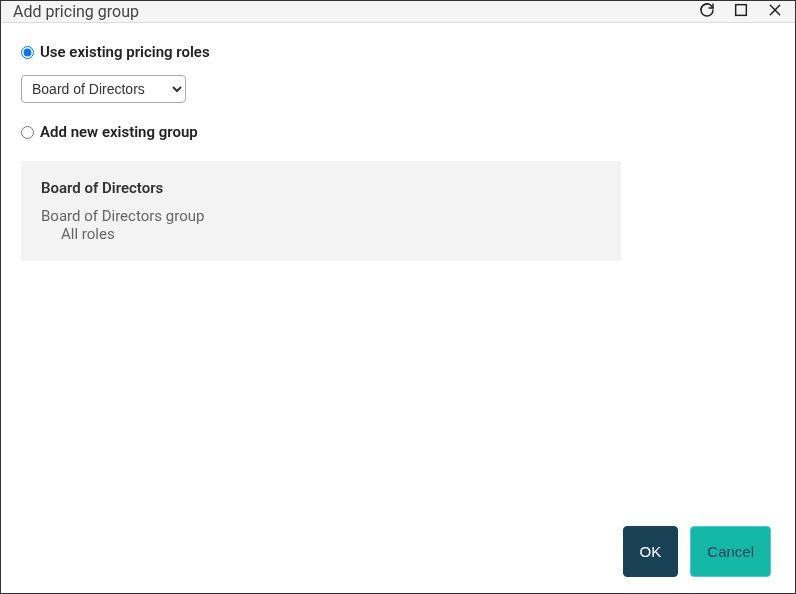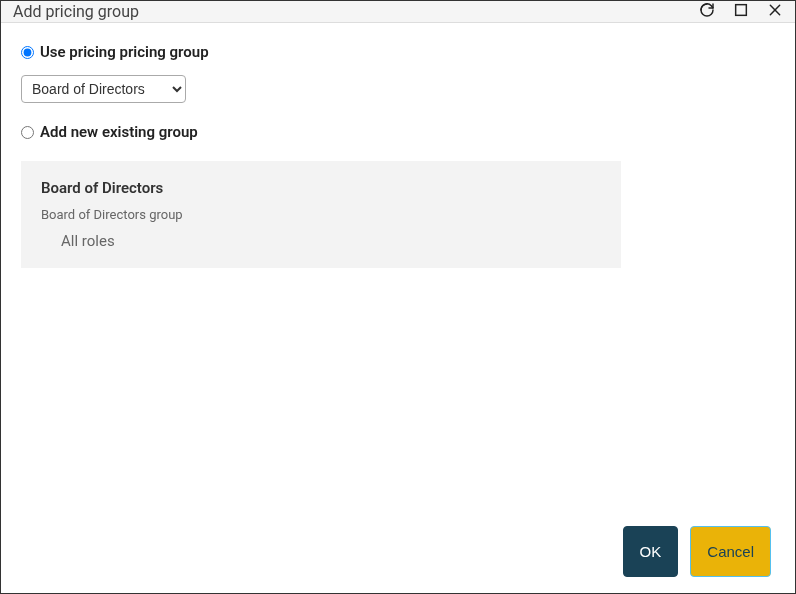--- a/index.html
+++ b/index.html
@@ -79,23 +79,22 @@
       width: 600px;
       margin-top: 6px;
     }
     .details-title {
       font-size: 15px;
       font-weight: 600;
       color: #333;
       margin-bottom: 10px;
     }
     .details-sub {
-      font-size: 13px;
+      font-size: 15px;
       color: #666;
-      margin-bottom: 10px;
     }
     .details-roles {
       font-size: 15px;
       color: #666;
       margin-left: 20px;
     }
     .footer {
       display: flex;
       justify-content: flex-end;
       gap: 12px;
@@ -107,21 +106,21 @@
       border-radius: 4px;
       border: none;
       cursor: pointer;
     }
     .btn-primary {
       background: #1a4256;
       color: #fff;
       border: 1px solid #1a4256;
     }
     .btn-secondary {
-      background: #eab308;
+      background: #14b8a6;
       color: #1a4256;
       border: 1px solid #55c0ee;
     }
   </style>
 </head>
 <body>
 
 <div class="titlebar">
   <div class="titlebar-title">Add pricing group</div>
   <div class="titlebar-icons">
@@ -143,21 +142,21 @@
         <line x1="19" y1="5" x2="5" y2="19"></line>
       </svg>
     </span>
   </div>
 </div>
 
 <div class="content">
 
   <div class="radio-row">
     <input type="radio" name="pg" id="r1" checked="" style="">
-    <label for="r1">Use pricing pricing group</label>
+    <label for="r1">Use existing pricing roles</label>
   </div>
 
   <div class="select-wrap">
     <select>
       <option>Board of Directors</option>
     </select>
   </div>
 
   <div class="radio-row">
     <input type="radio" name="pg" id="r2" style="">

